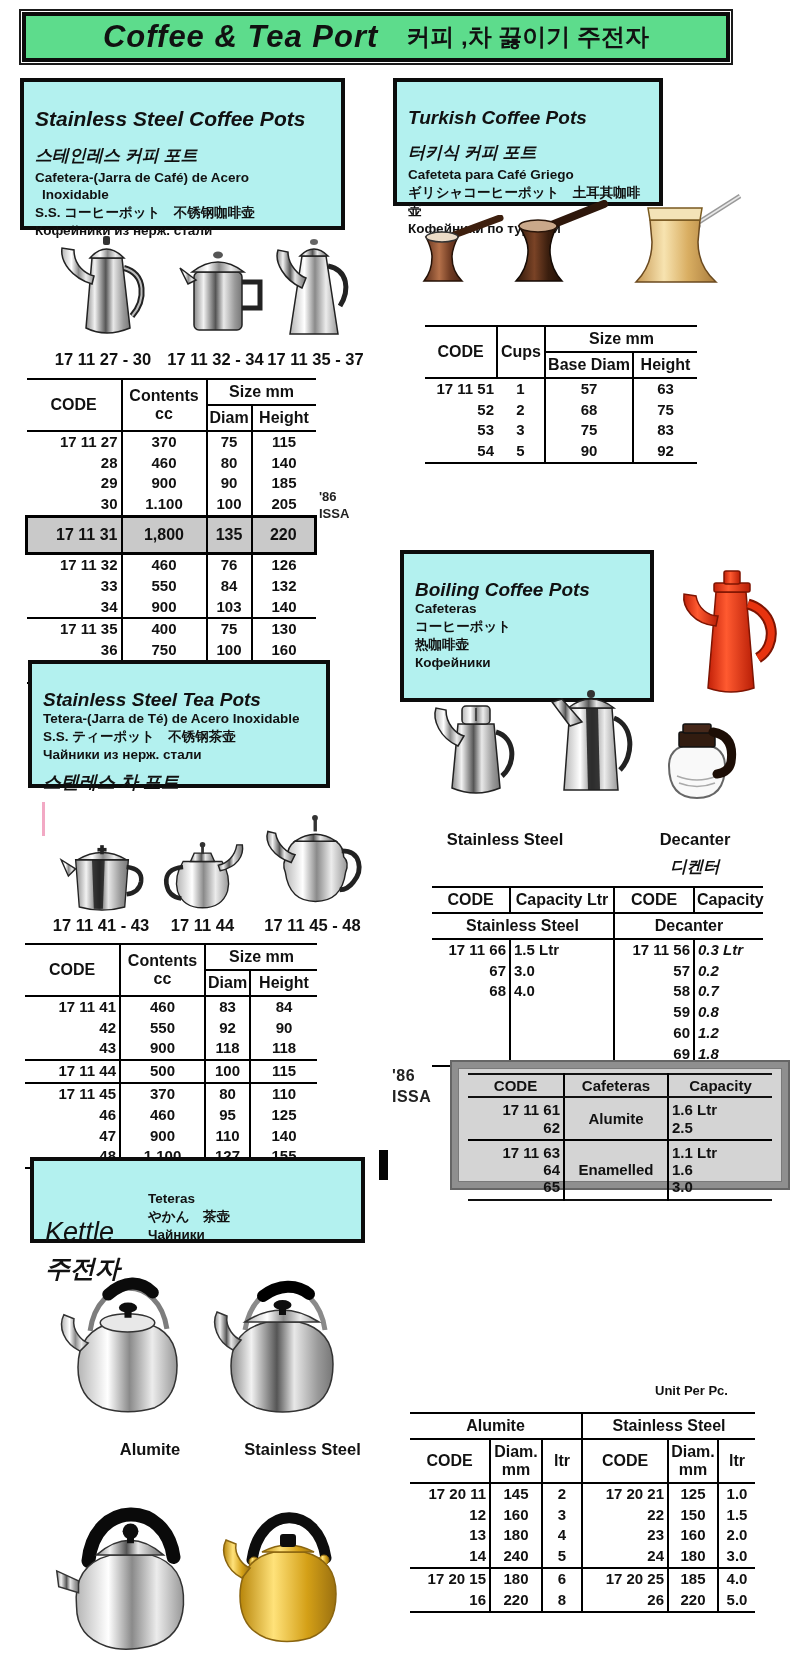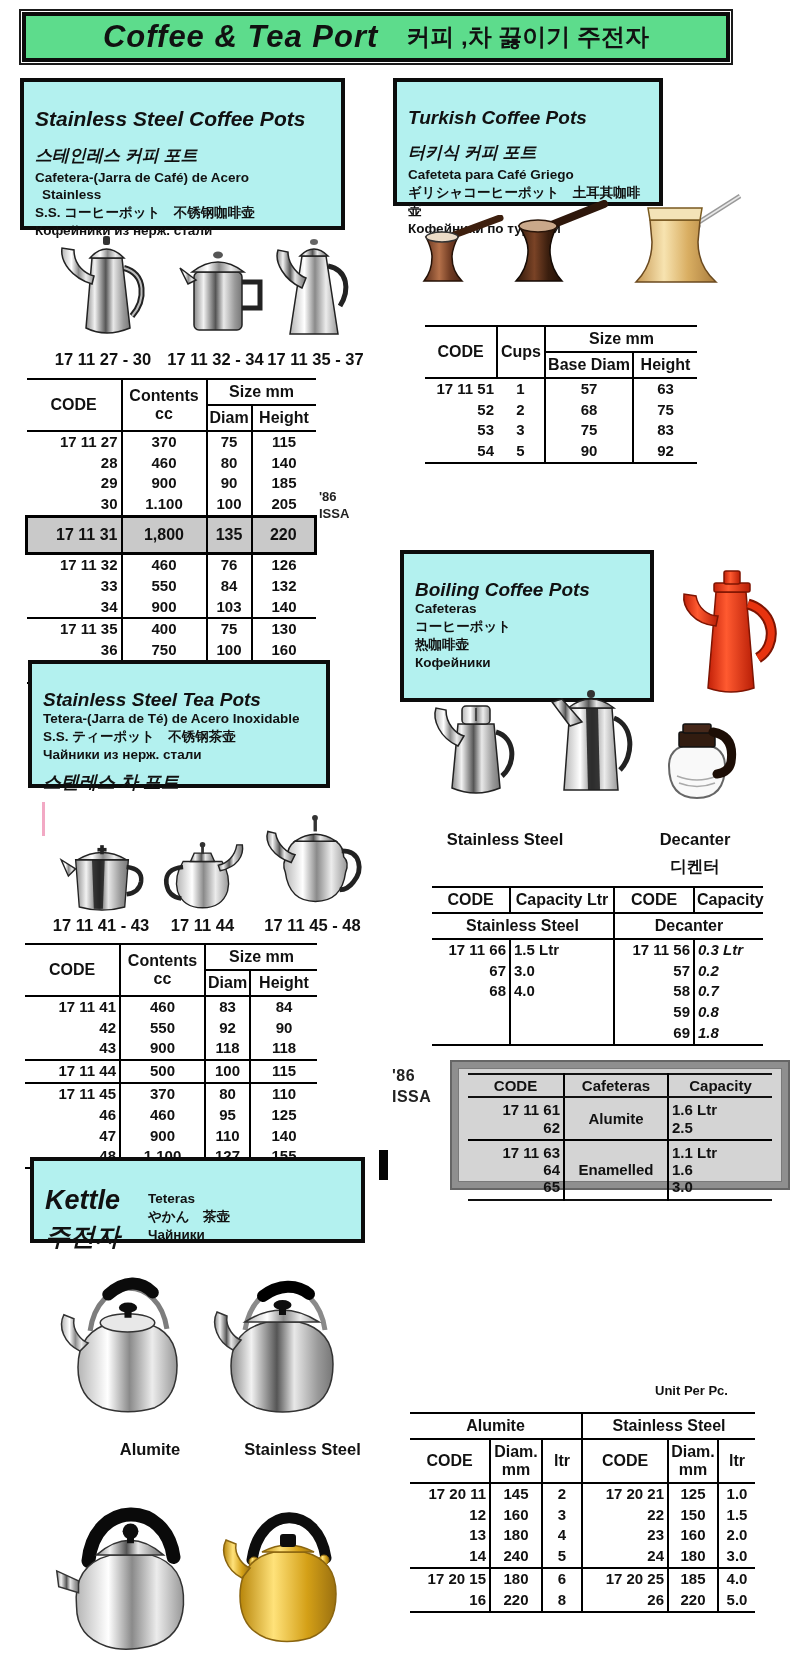--- a/index.html
+++ b/index.html
@@ -19,21 +19,21 @@
   .cyan { background:var(--box-cyan,#b3f1ef); border:4px solid #0c0c0c; padding:25px 11px; }
   .bx-title { font-size:21px; font-weight:bold; font-style:italic; line-height:1.12; }
   .bx-title.sm { font-size:19px; }
   .bx-ko { font-size:17px; font-weight:bold; font-style:italic; margin:13px 0 2px; }
   .bx-ko.big { font-size:18px; margin-top:6px; }
   .bx-line { font-size:13.5px; font-weight:bold; line-height:1.32; }
   .indent { padding-left:7px; }
 
   
   .kettle-flex { display:flex; gap:28px; }
-  .k-title { font-size:27px; font-weight:bold; font-style:italic; line-height:1.05; }
+  .k-title { font-size:27px; font-weight:normal; font-style:italic; line-height:1.05;margin-top:32px; }
   .k-ko { font-size:25px; font-weight:bold; font-style:italic; margin-top:6px; }
   .k-lines { padding-top:4px; }
 
   
   table.spec { border-collapse:collapse; table-layout:fixed;
                border-top:2px solid #000; border-bottom:2px solid #000; font-size:15px; }
   .spec th, .spec td { white-space:pre-line; font-weight:bold; line-height:1.12; }
   .spec th { font-size:16px; text-align:center; padding:3px 2px; border-bottom:2px solid #000; }
   .spec td { padding:2px 3px; }
   .bL { border-left:2px solid #000; }
@@ -53,21 +53,21 @@
   
   .material-box { background:#d4d4d4; border:6px solid #8f8f8f;
                   box-shadow:0 0 0 2px #666, inset 0 0 0 1px #7a7a7a; padding:5px 10px; }
   table.mat { width:100%; border-top:2px solid #111; border-bottom:2px solid #111;
               border-collapse:collapse; table-layout:fixed; font-size:15px; }
   .mat th, .mat td { white-space:pre-line; font-weight:bold; line-height:1.15; }
   .mat th { text-align:center; border-bottom:2px solid #111; padding:2px; font-size:15px; }
   .mat td { padding:3px; }
 
   .code-label, .img-label { font-size:16.5px; font-weight:bold; text-align:center; }
-  .img-label.ko { }
+  .img-label.ko { font-style:italic; }
   .issa { font-size:13px; font-weight:bold; color:#222; line-height:1.3; white-space:pre-line; }
   .issa-lg { font-size:16px; letter-spacing:0.5px; }
   .unit-label { font-size:13px; font-weight:bold; }
   .artifact-pink { background:#f2a9c4; }
   .artifact-black { background:#050505; }
 </style>
 </head>
 <body>
 
 <svg class="abs" width="0" height="0" aria-hidden="true">
@@ -121,21 +121,21 @@
 
 <div class="banner abs" style="left:22px;top:12px;width:708px;height:50px">
   <span class="t-en">Coffee &amp; Tea Port</span>
   <span class="t-ko">커피 ,차  끓이기    주전자</span>
 </div>
 
 <div class="cyan abs" style="left:20px;top:78px;width:325px;height:152px">
   <div class="bx-title">Stainless Steel Coffee Pots</div>
   <div class="bx-ko">스테인레스 커피 포트</div>
   <div class="bx-line">Cafetera-(Jarra de Café) de Acero</div>
-  <div class="bx-line indent">Stainless</div>
+  <div class="bx-line indent">Inoxidable</div>
   <div class="bx-line">S.S. コーヒーポット　不锈钢咖啡壶</div>
   <div class="bx-line">Кофейники из нерж. стали</div>
 </div>
 
 <svg class="abs" style="left:48px;top:230px" width="115" height="112" viewBox="0 0 115 112">
   <path d="M44 28 L74 28 L82 98 Q58 108 38 98 Z" fill="url(#gSteel)" stroke="#222" stroke-width="1.5"></path>
   <path d="M42 28 Q58 10 76 28 Z" fill="url(#gSteel2)" stroke="#222" stroke-width="1.5"></path>
   <rect x="55" y="6" width="7" height="9" rx="2" fill="#333"></rect>
   <path d="M44 54 C24 48 12 32 14 18 L26 20 C26 36 38 44 46 46 Z" fill="url(#gSteel2)" stroke="#222" stroke-width="1.5"></path>
   <path d="M76 38 C98 44 98 70 84 86" stroke="#222" stroke-width="6" fill="none"></path>
@@ -404,20 +404,26 @@
         <td class="c-code">68</td>
         <td class="c-cap bL">4.0</td>
         <td class="c-code bL">58</td>
         <td class="c-cap2 bL">0.7</td>
       </tr>
       <tr>
         <td class="c-code"></td>
         <td class="c-cap bL"></td>
         <td class="c-code bL">59</td>
         <td class="c-cap2 bL">0.8</td>
+      </tr>
+      <tr>
+        <td class="c-code"></td>
+        <td class="c-cap bL"></td>
+        <td class="c-code bL">60</td>
+        <td class="c-cap2 bL">1.2</td>
       </tr>
       <tr>
         <td class="c-code"></td>
         <td class="c-cap bL"></td>
         <td class="c-code bL">69</td>
         <td class="c-cap2 bL">1.8</td>
       </tr>
     </tbody>
 </table>
 

